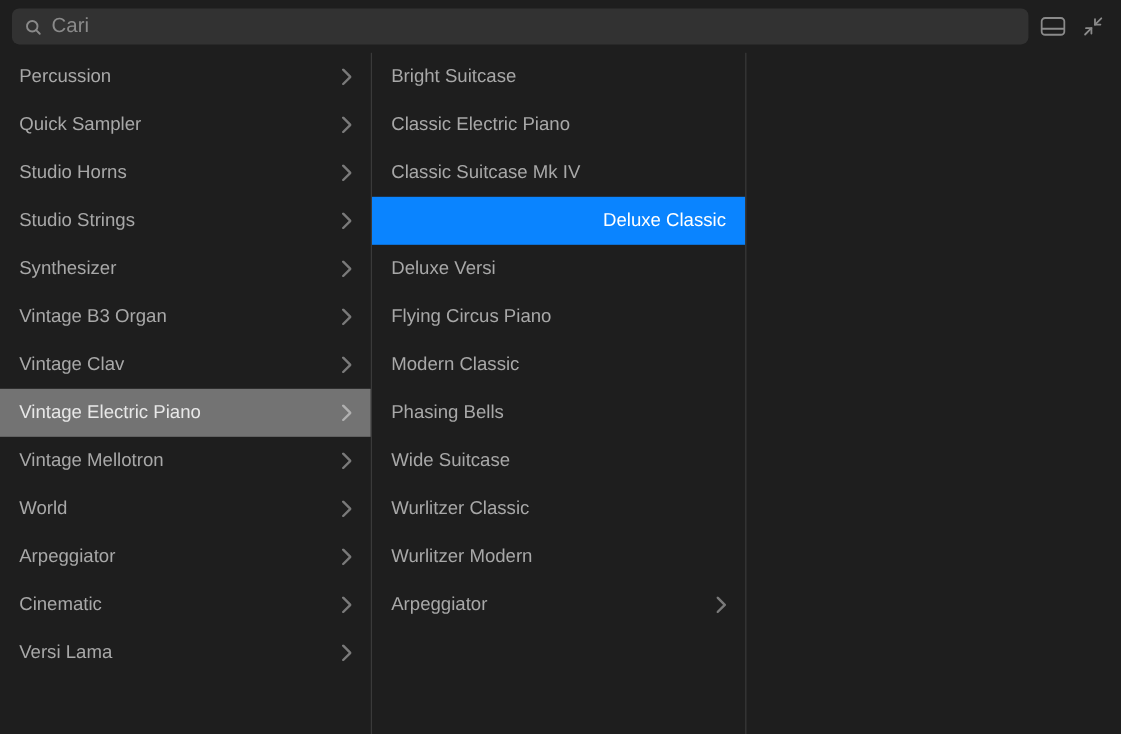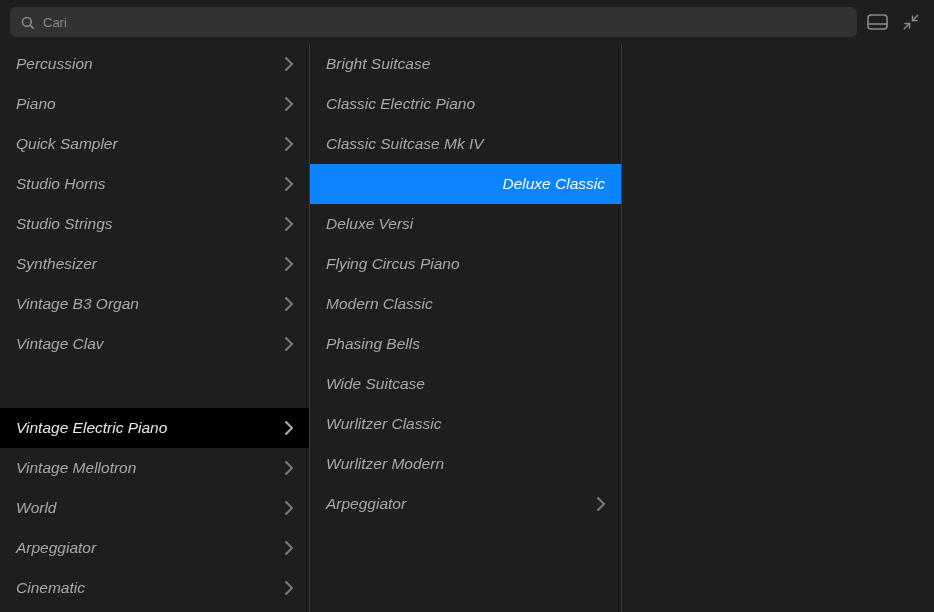--- a/index.html
+++ b/index.html
@@ -37,21 +37,21 @@
       color: #8a8a8a;
       display: flex;
       align-items: center;
     }
     .search-input {
       flex: 1;
       background: transparent;
       border: none;
       outline: none;
       color: #86efac;
-      font-size: 13px;
+      font-size: 17px;
     }
     .search-input::placeholder {
       color: #8a8a8a;
     }
     .topbar-actions {
       display: flex;
       align-items: center;
       gap: 14px;
       padding-right: 4px;
     }
@@ -61,21 +61,20 @@
       align-items: center;
       justify-content: center;
       cursor: pointer;
     }
     .columns {
       display: flex;
       height: calc(100% - 44px);
     }
     .col {
       overflow-y: auto;
-      font-style: italic;
     }
     .col1 {
       width: 310px;
       border-right: 1px solid #3a3a3a;
     }
     .col2 {
       width: 312px;
       border-right: 1px solid #3a3a3a;
     }
     .col3 {
@@ -85,23 +84,22 @@
       display: flex;
       align-items: center;
       justify-content: space-between;
       height: 40px;
       padding: 0 16px;
       font-size: 15.5px;
       color: #a8a8a8;
       cursor: pointer;
     }
     .list-item.active {
-      background: #000000;
+      background: #737373;
       color: #e8e8e8;
-      margin-top: 44px;
     }
     .list-item.selected {
       background: #0a84ff;
       color: #ffffff;
       justify-content: flex-end;
     }
     .chevron {
       color: #7a7a7a;
       display: flex;
       align-items: center;
@@ -145,28 +143,20 @@
   <div class="col col1" id="col1">
       <div class="list-item">
         <span>Percussion</span>
         <span class="chevron">
           <svg width="8" height="14" viewBox="0 0 8 14" fill="none" stroke="currentColor" stroke-width="2" stroke-linecap="round" stroke-linejoin="round">
             <polyline points="1 1 7 7 1 13"></polyline>
           </svg>
         </span>
       </div>
       <div class="list-item">
-        <span>Piano</span>
-        <span class="chevron">
-          <svg width="8" height="14" viewBox="0 0 8 14" fill="none" stroke="currentColor" stroke-width="2" stroke-linecap="round" stroke-linejoin="round">
-            <polyline points="1 1 7 7 1 13"></polyline>
-          </svg>
-        </span>
-      </div>
-      <div class="list-item">
         <span>Quick Sampler</span>
         <span class="chevron">
           <svg width="8" height="14" viewBox="0 0 8 14" fill="none" stroke="currentColor" stroke-width="2" stroke-linecap="round" stroke-linejoin="round">
             <polyline points="1 1 7 7 1 13"></polyline>
           </svg>
         </span>
       </div>
       <div class="list-item">
         <span>Studio Horns</span>
         <span class="chevron">

